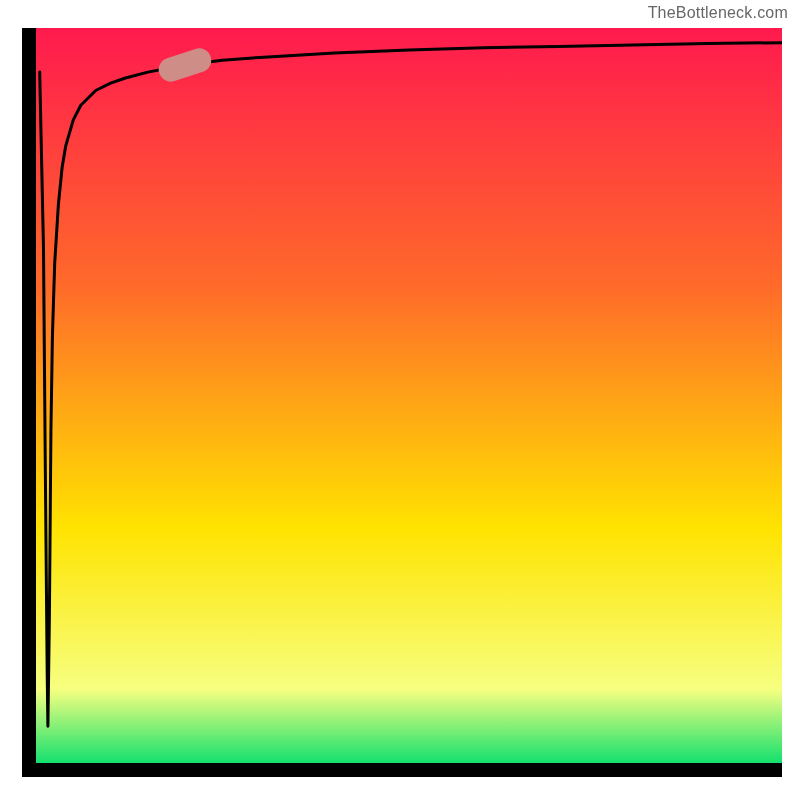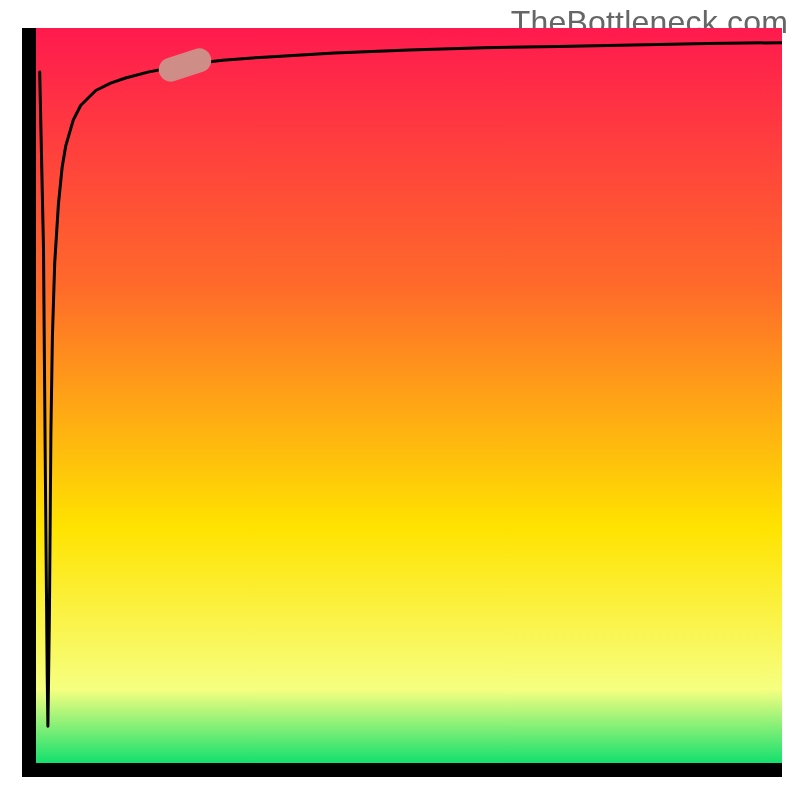--- a/index.html
+++ b/index.html
@@ -13,21 +13,21 @@
   .root {
     position: relative;
     width: 800px;
     height: 800px;
   }
   .watermark {
     position: absolute;
     top: 4px;
     right: 12px;
     font-family: Arial, Helvetica, sans-serif;
-    font-size: 32px;
+    font-size: 16px;
     color: #666666;
     letter-spacing: 0.2px;
   }
   .axis-left {
     position: absolute;
     left: 22px;
     top: 28px;
     width: 14px;
     height: 745px;
     background: #000000;

